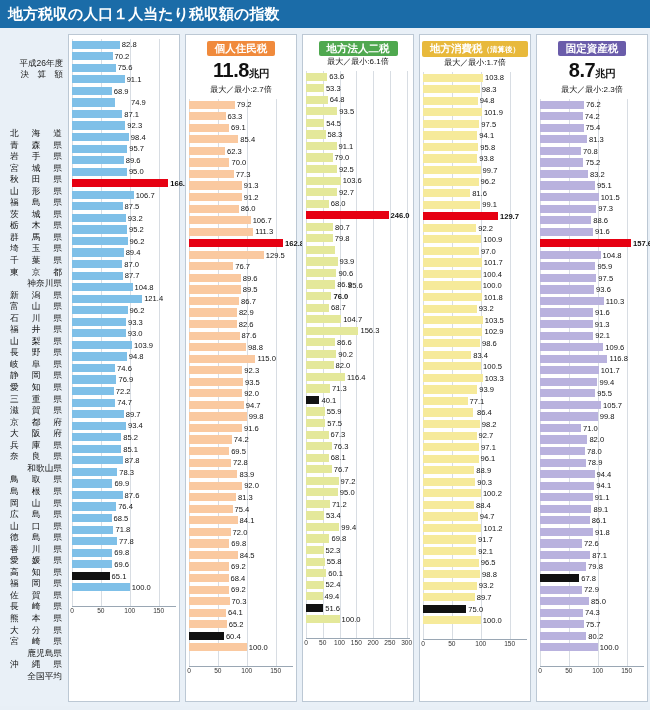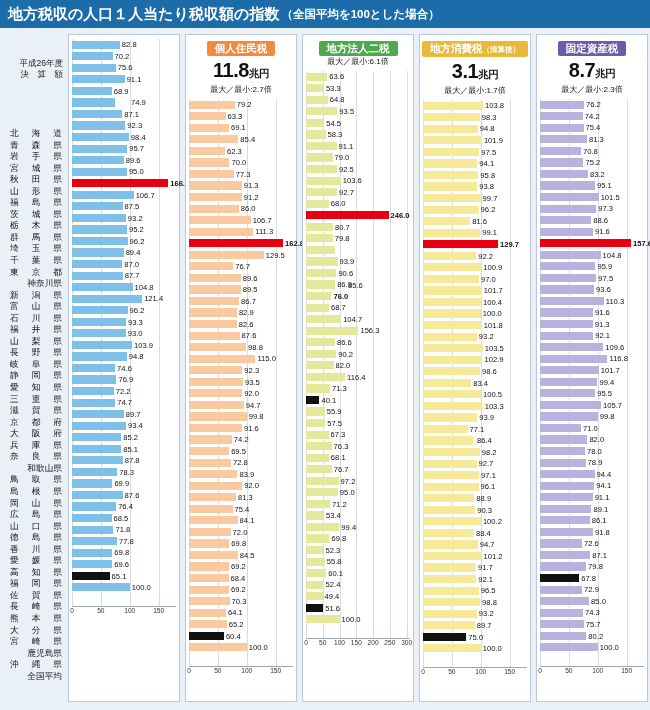--- a/index.html
+++ b/index.html
@@ -91,21 +91,20 @@
   }
   .axisline{position:absolute;left:3px;right:3px;top:-1px;height:1px;background:#9aa7b4;}
 </style>
 </head>
 <body>
 
 <div id="page">
 
   <div class="title-bar">
     <span>地方税収の人口１人当たり税収額の指数</span>
-      <span class="sub">（全国平均を100とした場合）</span>
   </div>
 
   <div class="board">
     <div class="labels">
       <div class="meta">
         <div class="l1">平成26年度</div>
         <div>決　算　額</div>
       </div>
       <div class="pref-list" id="pref-list" style="margin-top: 48px;">
           <div class="pref">北 海 道</div>
@@ -794,21 +793,21 @@
             <div class="tick" style="left: 3px;">0</div>
             <div class="tick" style="left: 19.7742px;">50</div>
             <div class="tick" style="left: 36.5484px;">100</div>
             <div class="tick" style="left: 53.3226px;">150</div>
             <div class="tick" style="left: 70.0968px;">200</div>
             <div class="tick" style="left: 86.871px;">250</div>
             <div class="tick" style="left: 103.645px;">300</div>
           </div>
         </div>
         <div class="panel" style="left: 419px;">
-          <div class="panel-head"><div class="cat" style="background: rgb(232, 185, 59);">地方消費税<span class="small">（清算後）</span></div><div class="amount">3.1<span class="unit">兆円</span></div><div class="ratio">最大／最小:1.7倍</div></div>
+          <div class="panel-head"><div class="cat" style="background: rgb(232, 185, 59);">地方消費税<span class="small">（清算後）</span></div><div class="ratio">最大／最小:1.7倍</div></div>
           <div class="plot">
             <div class="grid">
               <div class="gl" style="left: 3px;"></div>
               <div class="gl" style="left: 31.8889px;"></div>
               <div class="gl" style="left: 60.7778px;"></div>
               <div class="gl" style="left: 89.6667px;"></div>
             </div>
             <div class="bars">
               <div class="row">
                 <div class="bar" style="width: 59.9733px; background: rgb(246, 234, 154);"></div>

